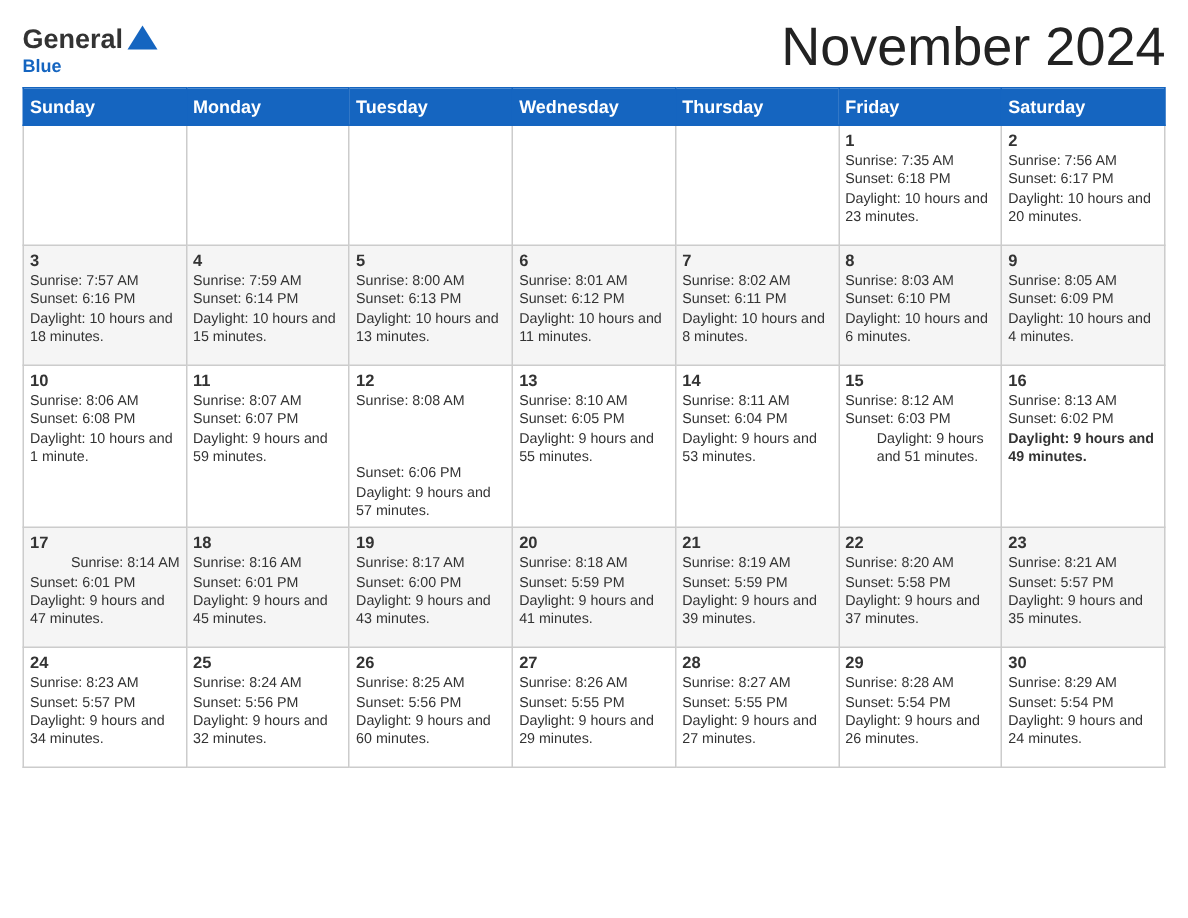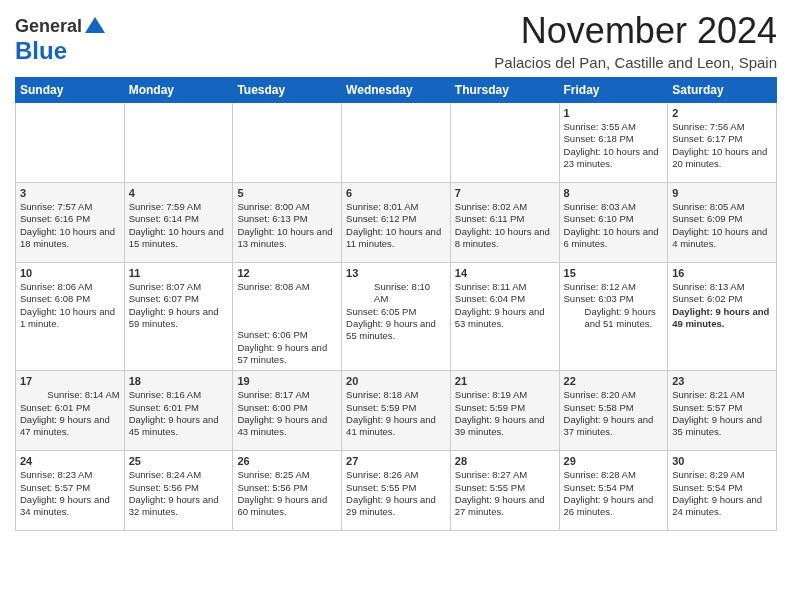--- a/index.html
+++ b/index.html
@@ -25,21 +25,21 @@
     .logo-text {
       display: flex;
       align-items: center;
     }
     .logo-general {
       font-size: 18px;
       font-weight: bold;
       color: #333;
     }
     .logo-blue {
-      font-size: 24px;
+      font-size: 12px;
       font-weight: bold;
       color: #1565c0;
     }
     .logo-triangle {
       width: 0;
       height: 0;
       border-left: 10px solid transparent;
       border-right: 10px solid transparent;
       border-bottom: 16px solid #1565c0;
       margin-left: 3px;
@@ -104,21 +104,20 @@
 <div class="header">
   <div class="logo">
     <div class="logo-text">
       <span class="logo-general">General</span>
       <div class="logo-triangle"></div>
     </div>
     <span class="logo-blue">Blue</span>
   </div>
   <div class="title-section">
     <div class="month-title">November 2024</div>
-    <div class="location">Palacios del Pan, Castille and Leon, Spain</div>
   </div>
 </div>
 
 <table class="calendar">
   <thead>
     <tr>
     <th>Sunday</th>
         <th>Monday</th>
         <th>Tuesday</th>
         <th>Wednesday</th>
@@ -129,21 +128,21 @@
   </thead>
   <tbody id="calendar-body">
   <tr>
         <td class="empty"></td>
         <td class="empty"></td>
         <td class="empty"></td>
         <td class="empty"></td>
         <td class="empty"></td>
         <td>
           <span class="day-number">1</span>
-          <span style="display: block; line-height: 1.3;">Sunrise: 3:55 AM</span>
+          <span style="display: block; line-height: 1.3;">Sunrise: 7:35 AM</span>
           <span style="display: block; line-height: 1.3;">Sunset: 6:18 PM</span>
           <span style="display: block; line-height: 1.3;">Daylight: 10 hours and 23 minutes.</span>
         </td>
         <td>
           <span class="day-number">2</span>
           <span style="display: block; line-height: 1.3;">Sunrise: 7:56 AM</span>
           <span style="display: block; line-height: 1.3;">Sunset: 6:17 PM</span>
           <span style="display: block; line-height: 1.3;">Daylight: 10 hours and 20 minutes.</span>
         </td>
       </tr>
@@ -205,21 +204,21 @@
           <span style="display: block; line-height: 1.3;">Daylight: 9 hours and 59 minutes.</span>
         </td>
         <td>
           <span class="day-number">12</span>
           <span style="display: block; line-height: 1.3;">Sunrise: 8:08 AM</span>
           <span style="display: block; line-height: 1.3; margin-top: 36px;">Sunset: 6:06 PM</span>
           <span style="display: block; line-height: 1.3;">Daylight: 9 hours and 57 minutes.</span>
         </td>
         <td>
           <span class="day-number">13</span>
-          <span style="display: block; line-height: 1.3; margin-left: 28px;">Sunrise: 8:10 AM</span>
+          <span style="display: block; line-height: 1.3;">Sunrise: 8:10 AM</span>
           <span style="display: block; line-height: 1.3;">Sunset: 6:05 PM</span>
           <span style="display: block; line-height: 1.3;">Daylight: 9 hours and 55 minutes.</span>
         </td>
         <td>
           <span class="day-number">14</span>
           <span style="display: block; line-height: 1.3;">Sunrise: 8:11 AM</span>
           <span style="display: block; line-height: 1.3;">Sunset: 6:04 PM</span>
           <span style="display: block; line-height: 1.3;">Daylight: 9 hours and 53 minutes.</span>
         </td>
         <td>

